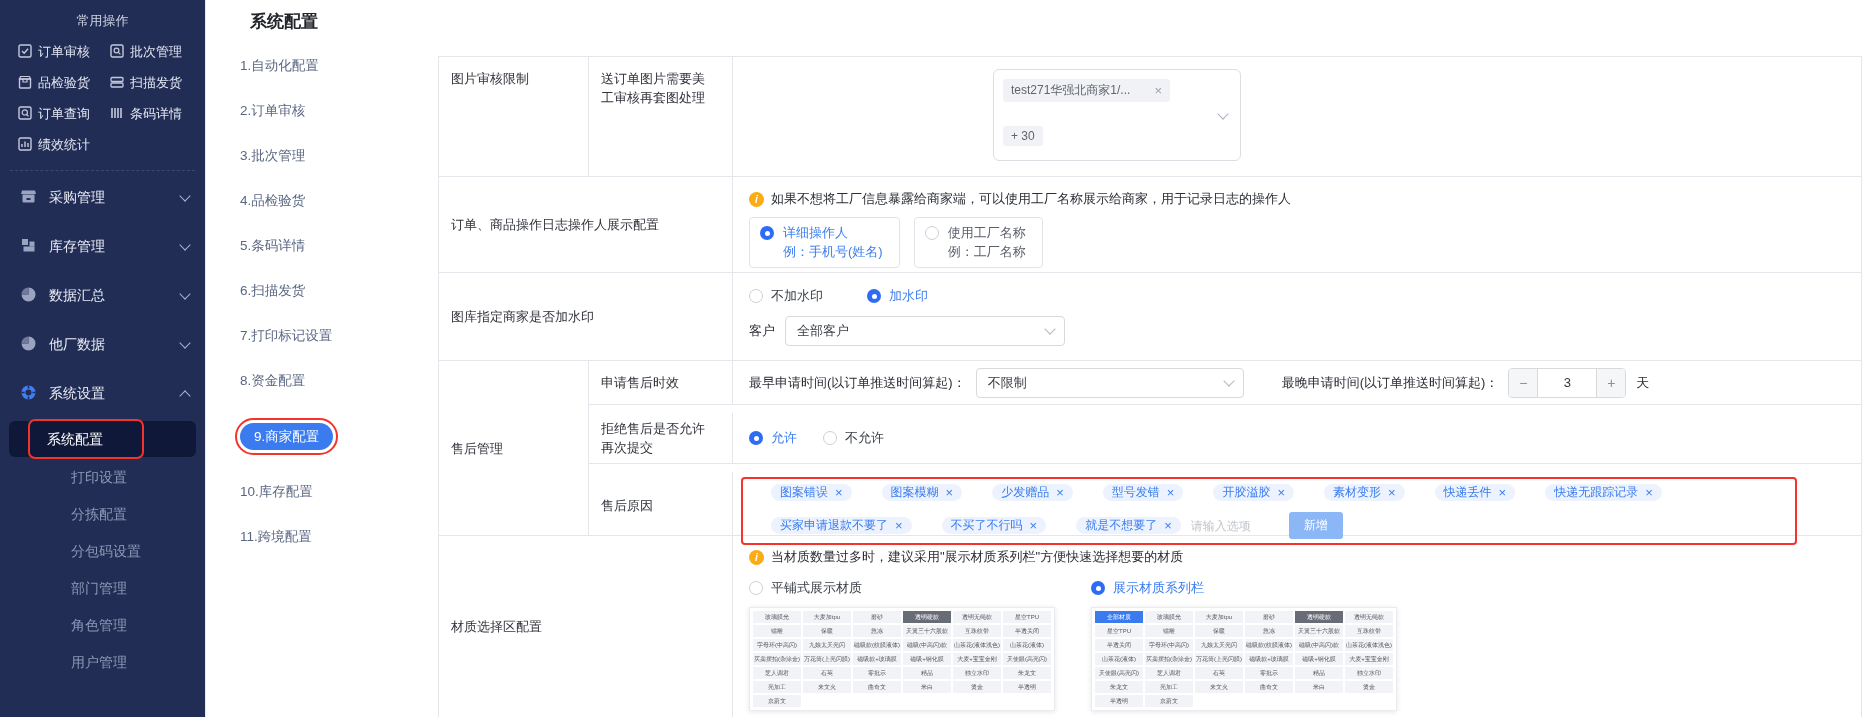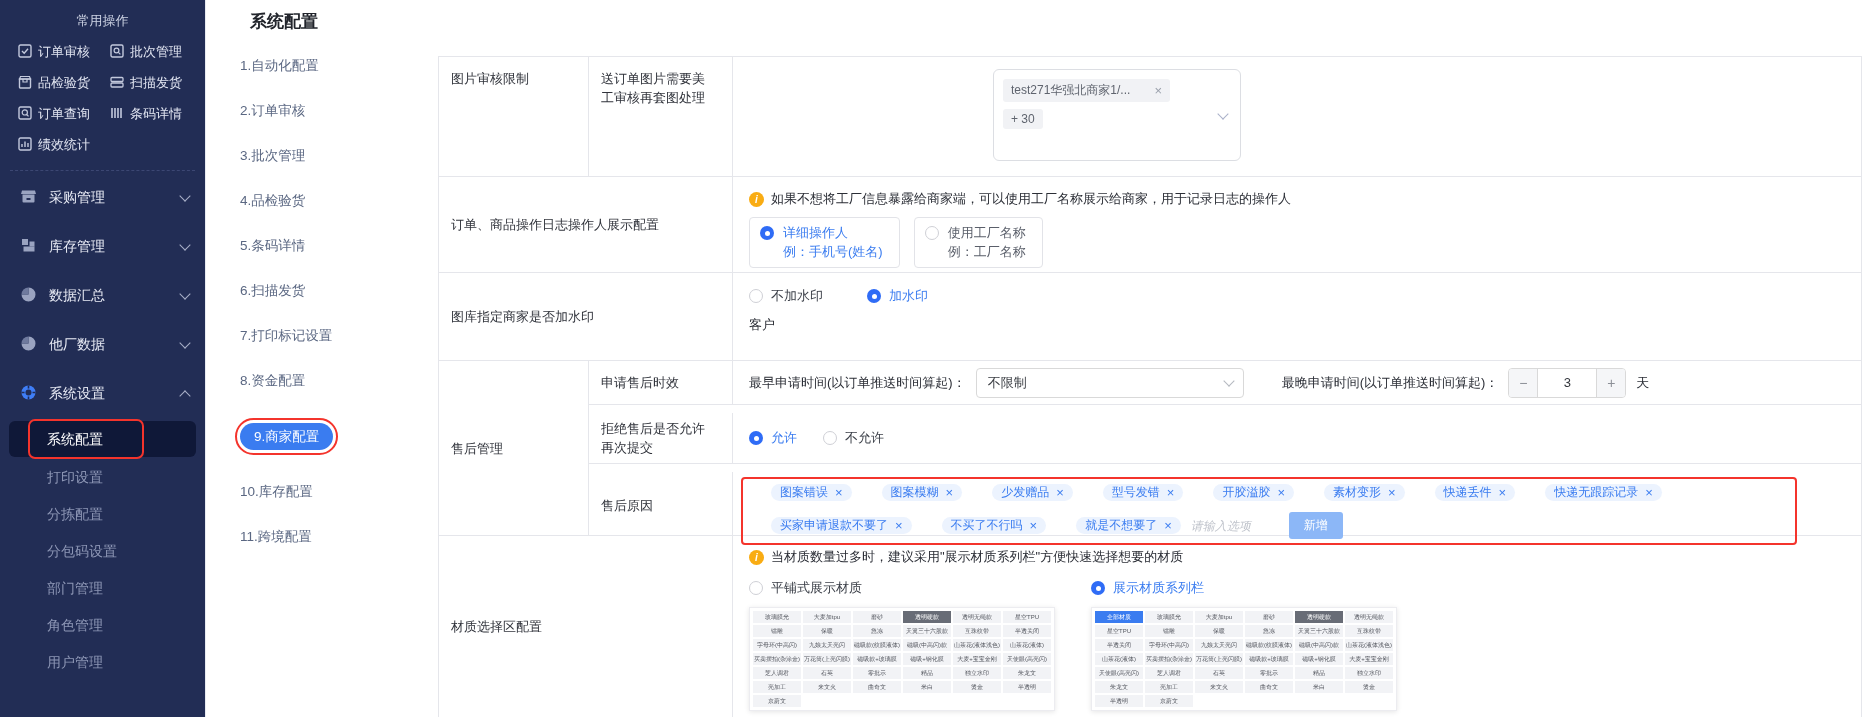--- a/index.html
+++ b/index.html
@@ -15,21 +15,21 @@
   .shortcut{display:flex;align-items:center;gap:6px;color:#e2e6f2;font-size:13px;cursor:pointer;white-space:nowrap;}
   .shortcut svg{flex:0 0 auto;}
   .side-divider{margin:16px 10px 0 10px;border-top:1px dashed #3c4773;}
   .menu{margin-top:2px;}
   .menu-item{height:49px;display:flex;align-items:center;padding:0 16px 0 20px;color:#e8ebf5;font-size:14px;cursor:pointer;}
   .menu-item .mi-label{margin-left:12px;flex:1;}
   .chev{display:inline-block;width:7px;height:7px;border-right:1.6px solid #aab1c9;border-bottom:1.6px solid #aab1c9;}
   .chev.down{transform:rotate(45deg);margin-top:-4px;}
   .chev.up{transform:rotate(-135deg);margin-top:4px;}
   .submenu{margin-top:3px;}
-  .sub-item{height:37px;line-height:37px;padding-left:47px;color:#8e97b6;font-size:14px;cursor:pointer;position:relative;}
+  .sub-item{height:37px;line-height:37px;padding-left:71px;color:#8e97b6;font-size:14px;cursor:pointer;position:relative;}
   .sub-item.active{height:36px;line-height:36px;margin:0 9px 2px 9px;padding-left:38px;background:#0f1838;border-radius:6px;color:#ffffff;}
   .sub-item.active .red-box{position:absolute;left:19px;top:-2px;width:112px;height:36px;border:2px solid #f4342c;border-radius:7px;pointer-events:none;}
 
   
   .page-title{position:absolute;left:250px;top:10px;font-size:17px;font-weight:700;color:#21242b;}
   .section-nav{position:absolute;left:240px;top:56px;width:150px;display:flex;flex-direction:column;align-items:flex-start;gap:25px;padding-right:2px;}
   .nav-item{font-size:13.5px;color:#5a6782;cursor:pointer;line-height:20px;white-space:nowrap;}
   .nav-item.active{background:#3a7cf0;color:#fff;border-radius:999px;padding:4px 14px;line-height:19px;
                    outline:2px solid #f4342c;outline-offset:3px;margin:7px 0;}
 
@@ -40,21 +40,21 @@
   .cell-a{width:150px;border-right:1px solid #e5e6eb;display:flex;align-items:center;padding:12px;}
   .cell-a.wide{width:294px;}
   .cell-a.top, .cell-b.top{align-items:flex-start;}
   .cell-b{width:144px;border-right:1px solid #e5e6eb;display:flex;align-items:center;padding:12px 18px 12px 12px;}
   .cell-c{flex:1;min-width:0;}
   .lbl{line-height:19px;}
 
   
   .row1{height:120px;}
   .ms-box{margin:12px 0 0 260px;width:248px;height:92px;border:1px solid #dcdee3;border-radius:6px;position:relative;padding:9px 30px 0 9px;box-sizing:border-box;cursor:pointer;}
-  .ms-tag{display:inline-flex;align-items:center;gap:24px;background:#f1f2f5;border-radius:3px;color:#5f646e;font-size:12px;padding:3px 8px;margin-bottom:7px;}
+  .ms-tag{display:inline-flex;align-items:center;gap:24px;background:#f1f2f5;border-radius:3px;color:#5f646e;font-size:12px;padding:3px 8px;margin-bottom:24px;}
   .ms-tag .x{color:#9aa0ab;font-size:13px;cursor:pointer;}
   .ms-chev{position:absolute;right:13px;top:44px;}
 
   
   .row2{height:96px;}
   .row2 .cell-c{padding:13px 0 0 16px;}
   .tip-line{display:flex;align-items:center;gap:7px;color:#2b2e36;}
   .info-ico{width:15px;height:15px;border-radius:50%;background:#f9ac13;color:#fff;font-size:10px;font-weight:700;
             display:inline-flex;align-items:center;justify-content:center;font-style:italic;flex:0 0 auto;}
   .opt-cards{display:flex;gap:14px;margin-top:9px;}
@@ -91,21 +91,21 @@
   .sub1 .cell-c{display:flex;align-items:center;gap:10px;padding-left:16px;white-space:nowrap;color:#2b2e36;}
   .sub2 .cell-c{display:flex;align-items:center;gap:26px;padding-left:16px;}
   .stepper{display:inline-flex;height:30px;border:1px solid #d9d9d9;border-radius:4px;overflow:hidden;box-sizing:border-box;}
   .step-btn{width:28px;background:#f5f6f8;color:#8c9097;display:flex;align-items:center;justify-content:center;font-size:14px;cursor:pointer;}
   .step-val{width:58px;display:flex;align-items:center;justify-content:center;border-left:1px solid #d9d9d9;border-right:1px solid #d9d9d9;color:#33363c;}
   .sub3 .cell-c{padding:12px 0 0 16px;position:relative;}
   .tags-area{width:1044px;display:flex;flex-wrap:wrap;align-items:center;gap:8px;row-gap:11px;position:relative;}
   .red-annotation{position:absolute;left:8px;top:5px;width:1052px;height:64px;border:2px solid #f4342c;border-radius:4px;pointer-events:none;}
   .tag{display:inline-flex;align-items:center;gap:7px;background:#ecf3fe;color:#3a7cf0;font-size:12px;border-radius:11px;padding:0 9px;cursor:default;margin-left:22px;}
   .tag .tag-x{cursor:pointer;font-size:13px;line-height:10px;}
-  .tag-input{border:none;outline:none;width:88px;font-size:12px;color:#0f172a;background:transparent;font-style:italic;}
+  .tag-input{border:none;outline:none;width:88px;font-size:12px;color:#0f172a;background:transparent;}
   .tag-input::placeholder{color:#c0c4cc;}
   .add-btn{background:#8cb7f7;color:#fff;font-size:12px;border:none;border-radius:3px;padding:5px 15px;cursor:pointer;}
   .holder{display:contents;}
 
   
   .row5{height:182px;}
   .row5 .cell-c{padding:12px 0 0 16px;}
   .mat-cols{display:flex;gap:12px;margin-top:13px;}
   .mat-col{width:330px;}
   .mat-radio{margin-bottom:10px;display:flex;}
@@ -321,20 +321,24 @@
             <span class="radio"></span>
             <span>不加水印</span>
           </span>
           <span class="radio-line sel">
             <span class="radio on"></span>
             <span>加水印</span>
           </span>
         </div>
         <div class="cust-line">
           <span>客户</span>
+          <span class="select sel-cust">
+            <span>全部客户</span>
+            <span class="chev down"></span>
+          </span>
         </div>
       </div>
     </div>
 
     <div class="t-row" style="height:175px;">
       <div class="cell cell-a">
           <span class="lbl">售后管理</span>
         </div>
       <div class="sub-col">
 

